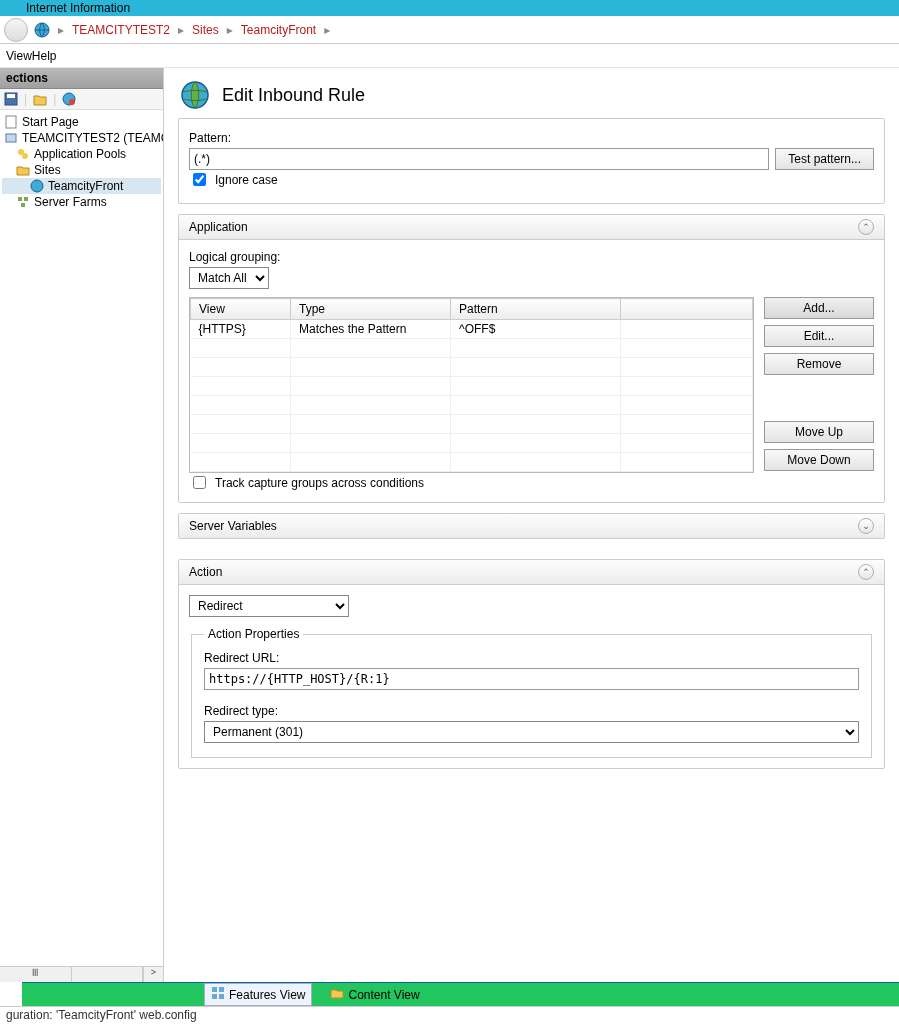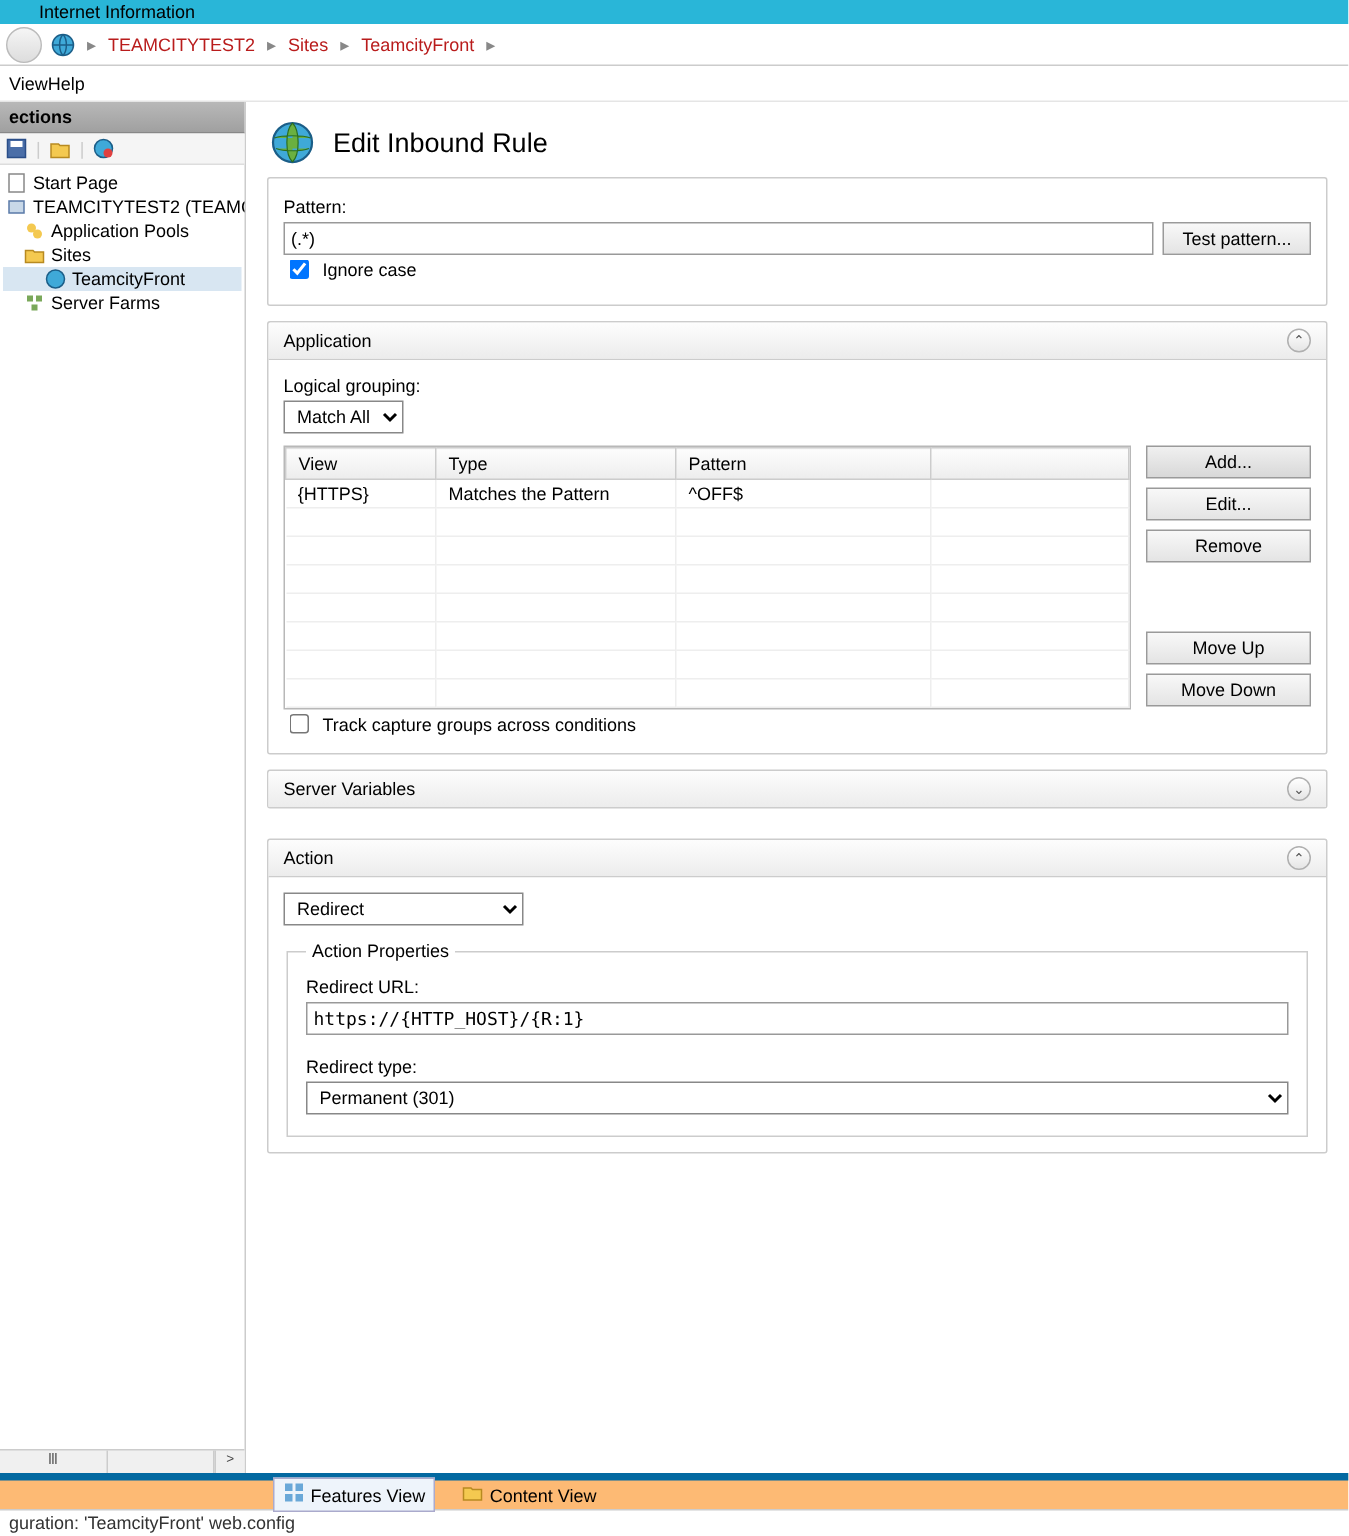--- a/index.html
+++ b/index.html
@@ -56,21 +56,21 @@
 .cond-table th { background: linear-gradient(#fdfdfd,#ededed); border: 1px solid #ccc; text-align: left; padding: 3px 8px; font-weight: normal; }
 .cond-table td { border-right: 1px solid #eee; border-bottom: 1px solid #eee; padding: 2px 8px; height: 18px; }
 .cond-table tr.empty td { color: transparent; }
 .cond-btns { display: flex; flex-direction: column; gap: 6px; width: 110px; }
 .cond-btns .gap { height: 34px; }
 
 fieldset { border: 1px solid #ccc; padding: 10px 12px 14px 12px; margin-top: 10px; }
 legend { padding: 0 4px; }
 .url-input { width: 100%; font-family: Consolas, monospace; }
 
-.bottom-tabs { height: 24px; border-top: 5px solid #0369a1; display: flex; align-items: center; padding: 0 6px; gap: 12px; background: #fdba74; }
+.bottom-tabs { height: 24px; border-top: 1px solid #0369a1; display: flex; align-items: center; padding: 0 6px; gap: 12px; background: #22c55e; margin-left: 22px; }
 .btab { display: flex; align-items: center; gap: 4px; padding: 2px 6px; }
 .btab.active { border: 1px solid #aac; background: #eef4fb; }
 .status { height: 18px; border-top: 1px solid #ccc; padding: 1px 6px; font-size: 11px; color: #333; }
 
 .sidebar-scroll { height: 16px; border-top: 1px solid #ccc; display: flex; background: #f0f0f0; }
 .sidebar-scroll .thumb { flex: 1; border-right: 1px solid #ccc; text-align: center; font-size: 10px; color: #666; }
 .sidebar-scroll .arrow { width: 20px; text-align: center; border-left: 1px solid #ccc; font-size: 9px; color: #444; }
 </style>
 </head>
 <body>

